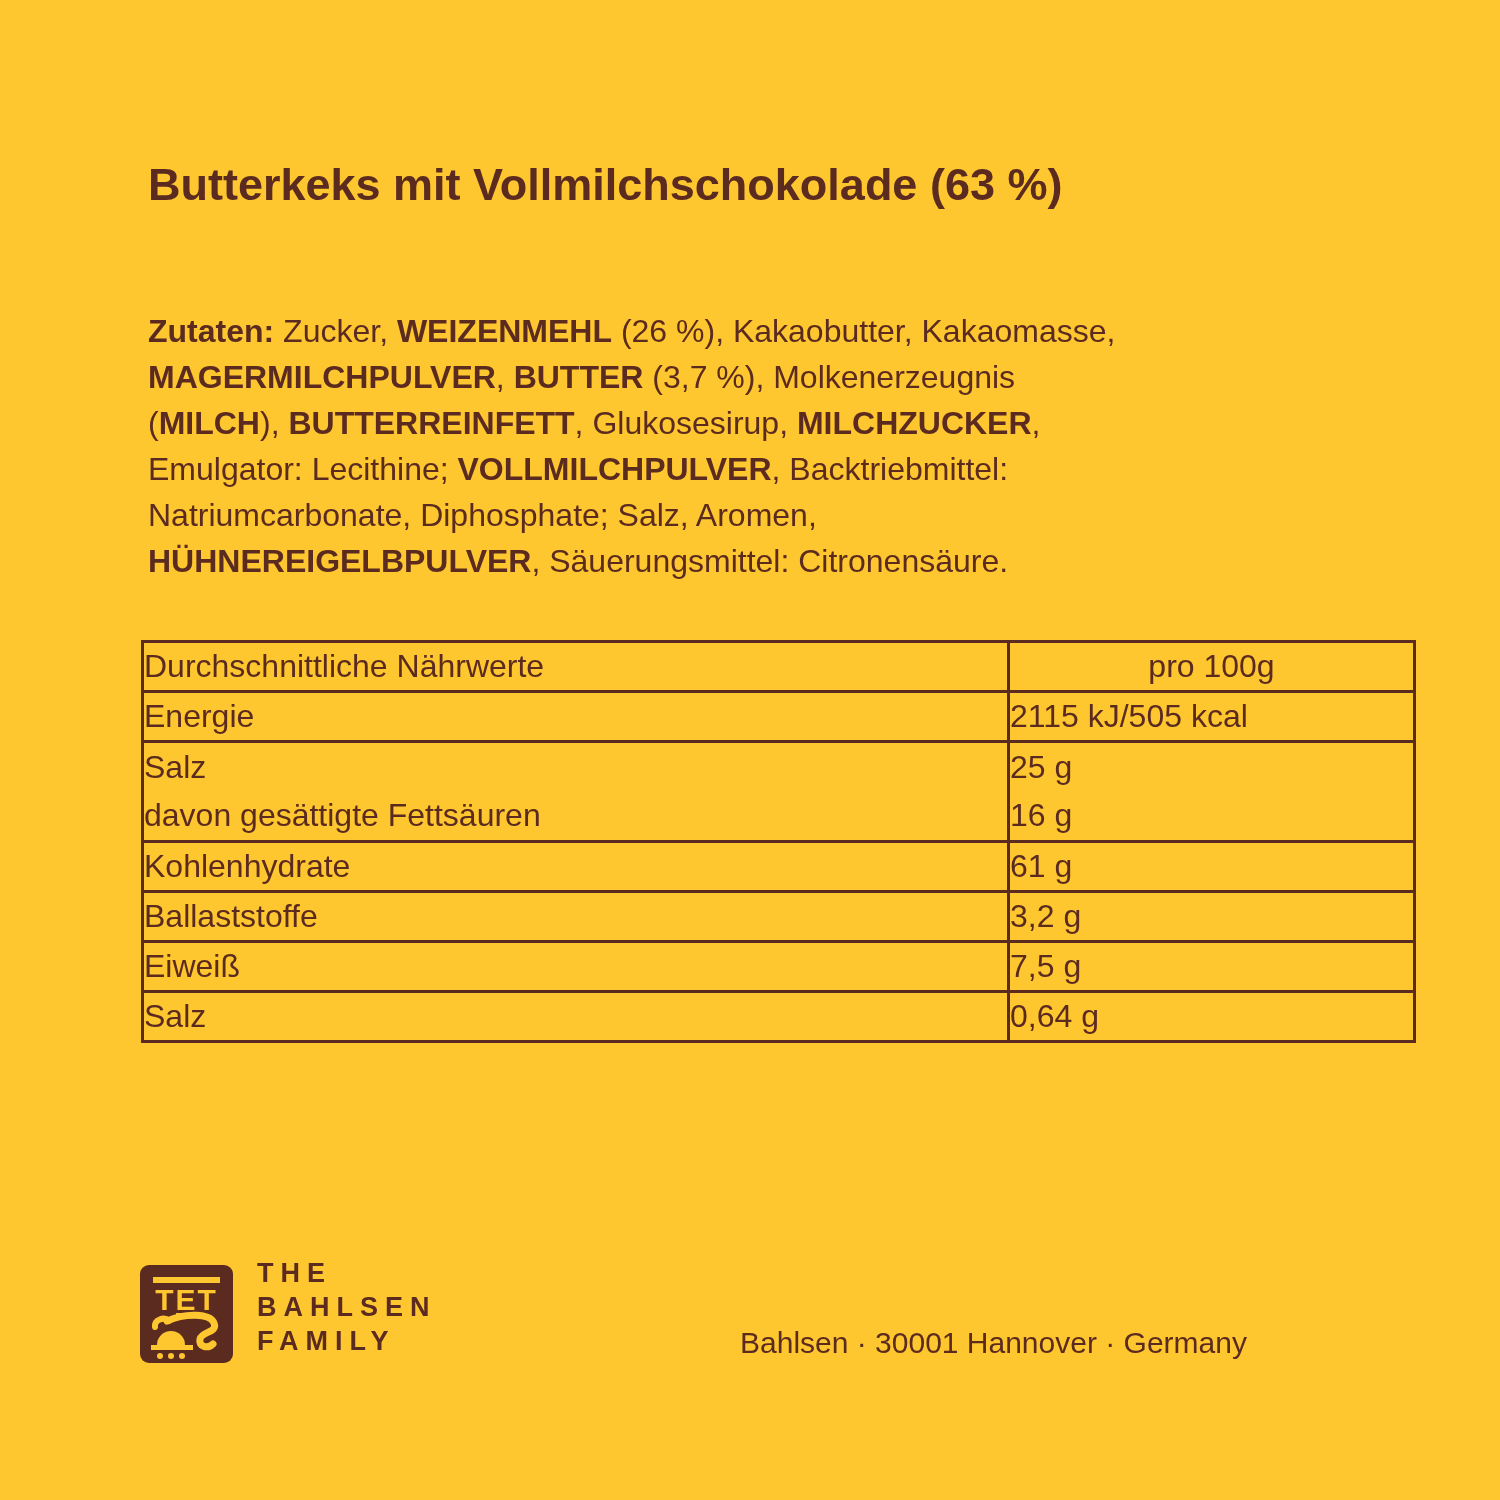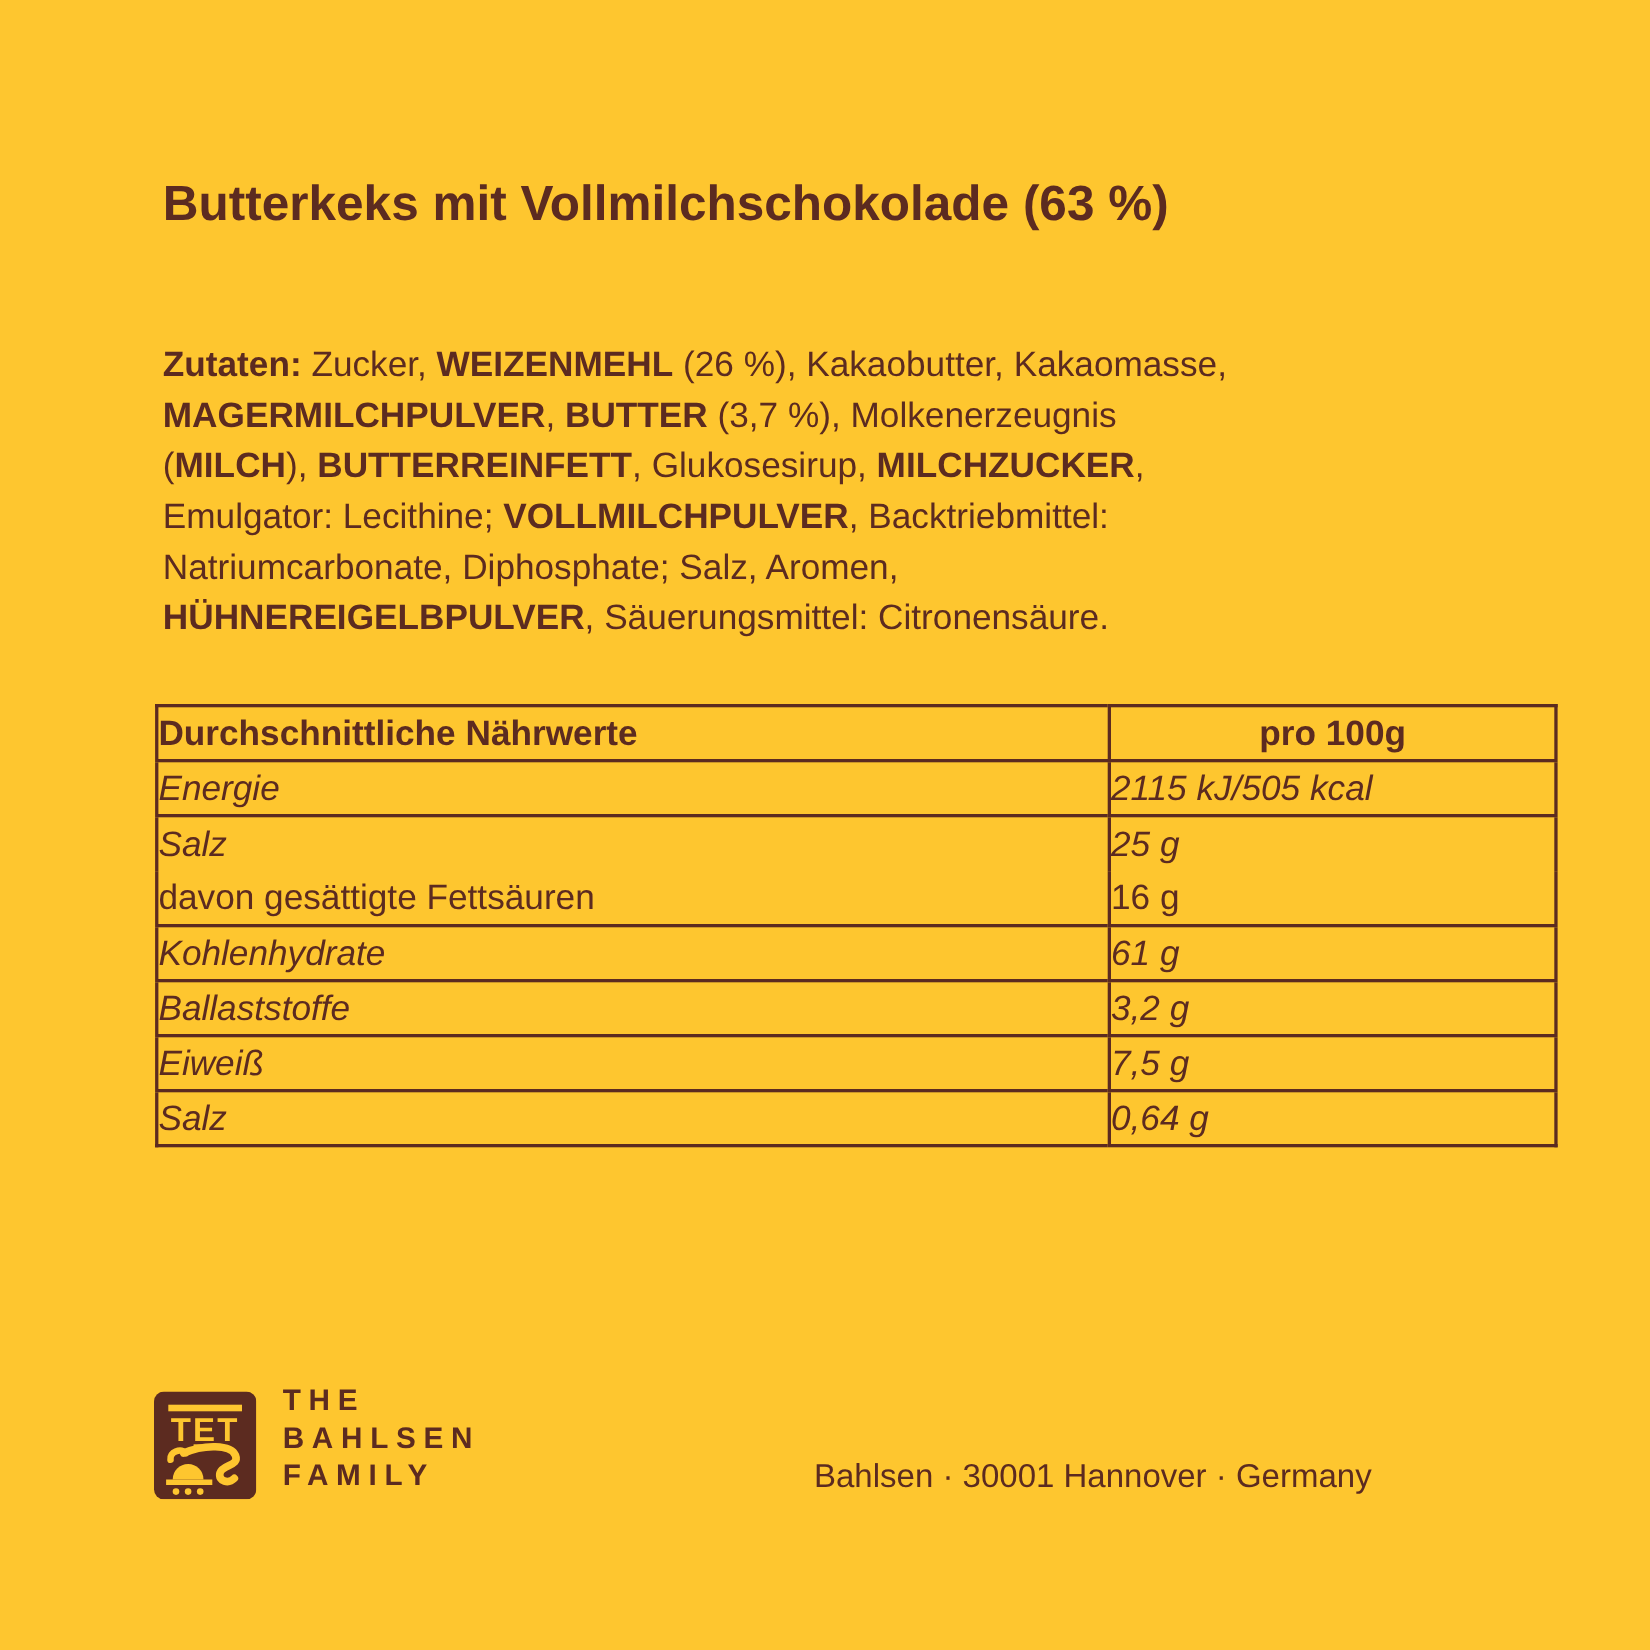--- a/index.html
+++ b/index.html
@@ -44,22 +44,22 @@
   }
   th.label-head, td.label-cell {
     width: 866px;
     text-align: left;
     padding-left: 20px;
     border-right: 3px solid var(--brown);
   }
   th.value-head, td.value-cell {
     width: 406px;
   }
-  thead th { font-weight: bold; border-bottom: 3px solid var(--brown); }
-  tbody tr.group-start td { border-top: 3px solid var(--brown); font-style: italic; }
+  thead th { font-weight: normal; border-bottom: 3px solid var(--brown); }
+  tbody tr.group-start td { border-top: 3px solid var(--brown); }
   td.indent { padding-left: 62px; }
 
   .logo-block { position: absolute; left: 140px; top: 1265px; }
   .family-text {
     position: absolute; left: 257px; top: 1256px;
     font-size: 27px; font-weight: bold;
     letter-spacing: 7px; line-height: 34px;
     white-space: nowrap;
   }
   .address {

